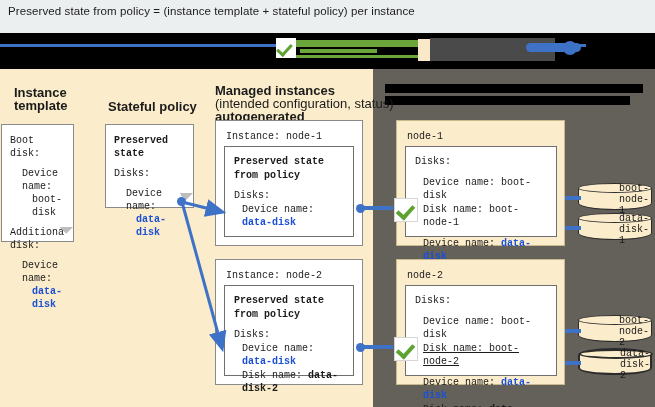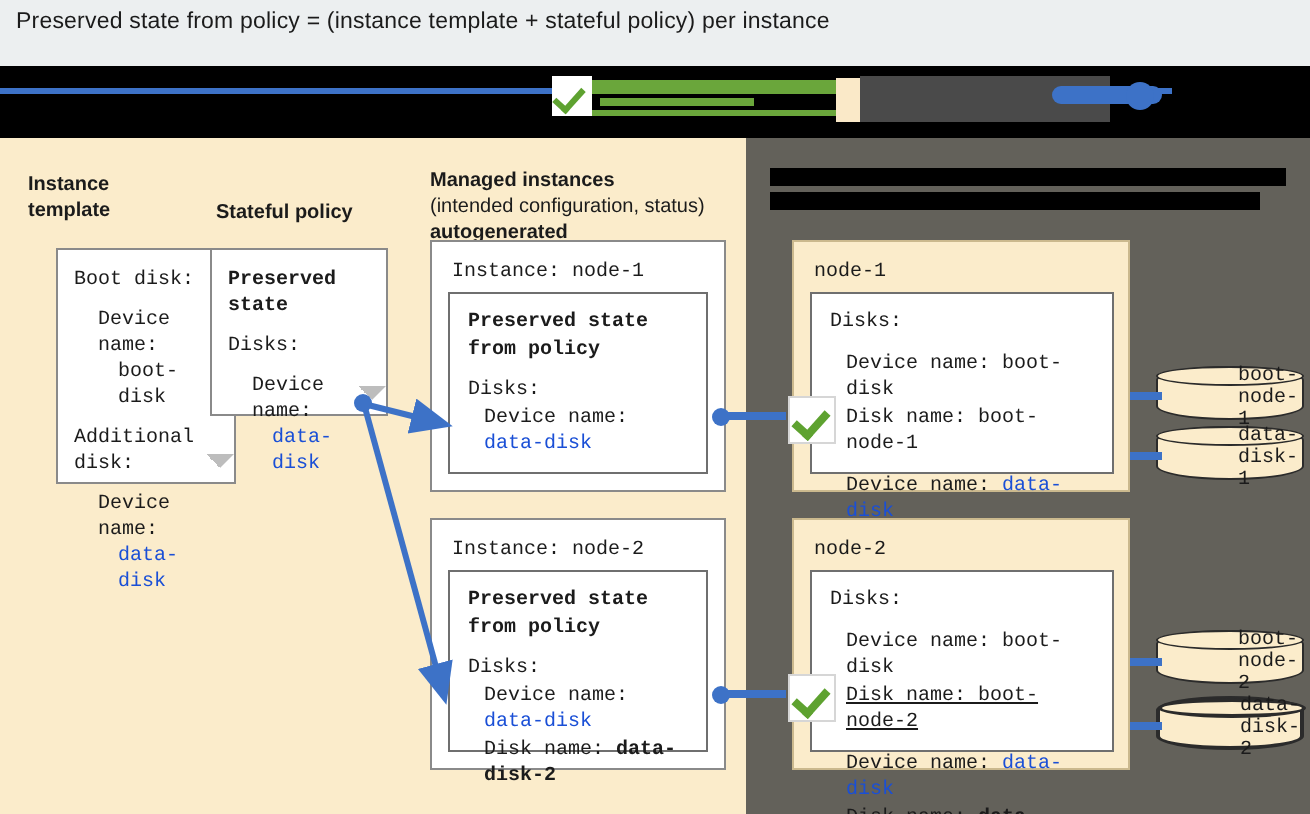--- a/index.html
+++ b/index.html
@@ -31,21 +31,21 @@
     border:solid #5ea230;border-width:0 3px 3px 0;transform:rotate(42deg);
   }
   .topband .bluepill{position:absolute;left:526px;top:10px;width:55px;height:9px;background:#3d72c7;border-radius:5px;}
   .topband .bluepill2{position:absolute;left:563px;top:8px;width:14px;height:14px;background:#3d72c7;border-radius:50%;}
 
   
   .panel-left{position:absolute;left:0;top:69px;width:373px;height:338px;background:#fbeccb;}
   .panel-right{position:absolute;left:373px;top:69px;width:282px;height:338px;background:#63615a;}
 
   
-  .colhead{position:absolute;font-size:10px;font-weight:bold;color:#1b1b1b;line-height:13px;}
+  .colhead{position:absolute;font-size:13px;font-weight:bold;color:#1b1b1b;line-height:13px;}
   .colhead .sub{font-weight:normal;}
 
   
   .doc{
     position:absolute;background:#fff;border:1px solid #8a8a8a;
     font-family:"Liberation Mono","DejaVu Sans Mono",monospace;
     font-size:10px;line-height:13px;color:#1b1b1b;
     box-sizing:border-box;padding:9px 8px;
   }
   .doc .fold{
@@ -60,21 +60,21 @@
 
   
   .box{position:absolute;box-sizing:border-box;
     font-family:"Liberation Mono","DejaVu Sans Mono",monospace;
     font-size:10px;line-height:13.5px;color:#1b1b1b;}
   .mi-box{background:#fff;border:1px solid #8a8a8a;padding:9px 10px;}
   .inner-box{background:#fff;border:1px solid #6f6f6f;padding:8px 9px;}
   .node-box{background:#fbeccb;border:1px solid #cbb98e;padding:9px 10px;}
 
   .b{font-weight:bold;}
-  .blue{color:#1a4fd6;font-weight:normal;}
+  .blue{color:#1a4fd6;font-weight:bold;}
   .sp{display:block;height:7px;}
 
   
   .cyl{
     position:absolute;width:74px;height:27px;background:#fbeccb;
     border:1px solid #2b2b2b;border-radius:50%/26%;
     font-family:"Liberation Mono","DejaVu Sans Mono",monospace;
     font-size:10px;color:#1b1b1b;
     display:flex;align-items:center;justify-content:center;
     box-sizing:border-box;
@@ -131,21 +131,21 @@
   </div>
   <div class="colhead" style="left:108px;top:100px;">
     <div>Stateful policy</div>
   </div>
   <div class="colhead" style="left:215px;top:84px;">
     <div>Managed instances</div>
     <div class="sub">(intended configuration, status)</div>
     <div>autogenerated</div>
   </div>
 
-  <div class="doc" style="left:28px;top:124px;width:90px;height:118px;">
+  <div class="doc" style="left:1px;top:124px;width:73px;height:118px;">
     <div>Boot disk:</div>
     <span class="sp"></span>
     <div style="padding-left:12px;">Device name:</div>
     <div style="padding-left:22px;">boot-disk</div>
     <span class="sp"></span>
     <div>Additional</div>
     <div>disk:</div>
     <span class="sp"></span>
     <div style="padding-left:12px;">Device name:</div>
     <div class="blue" style="padding-left:22px;">data-disk</div>

